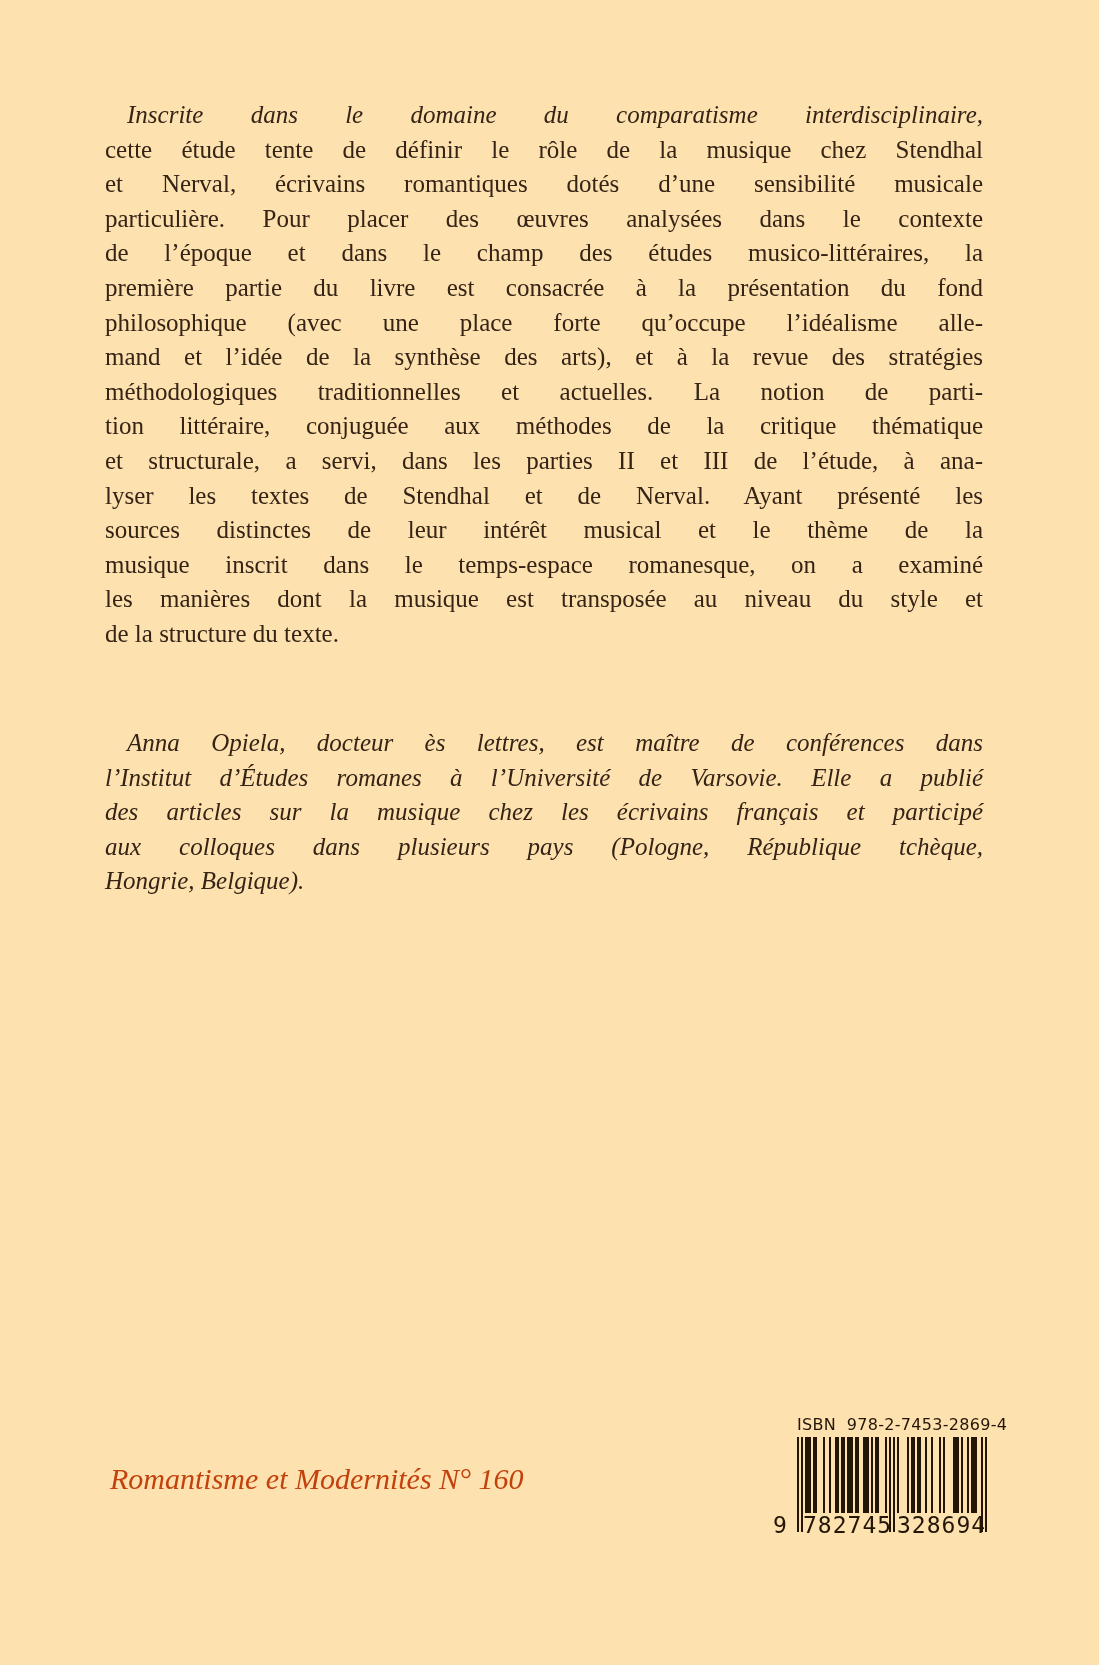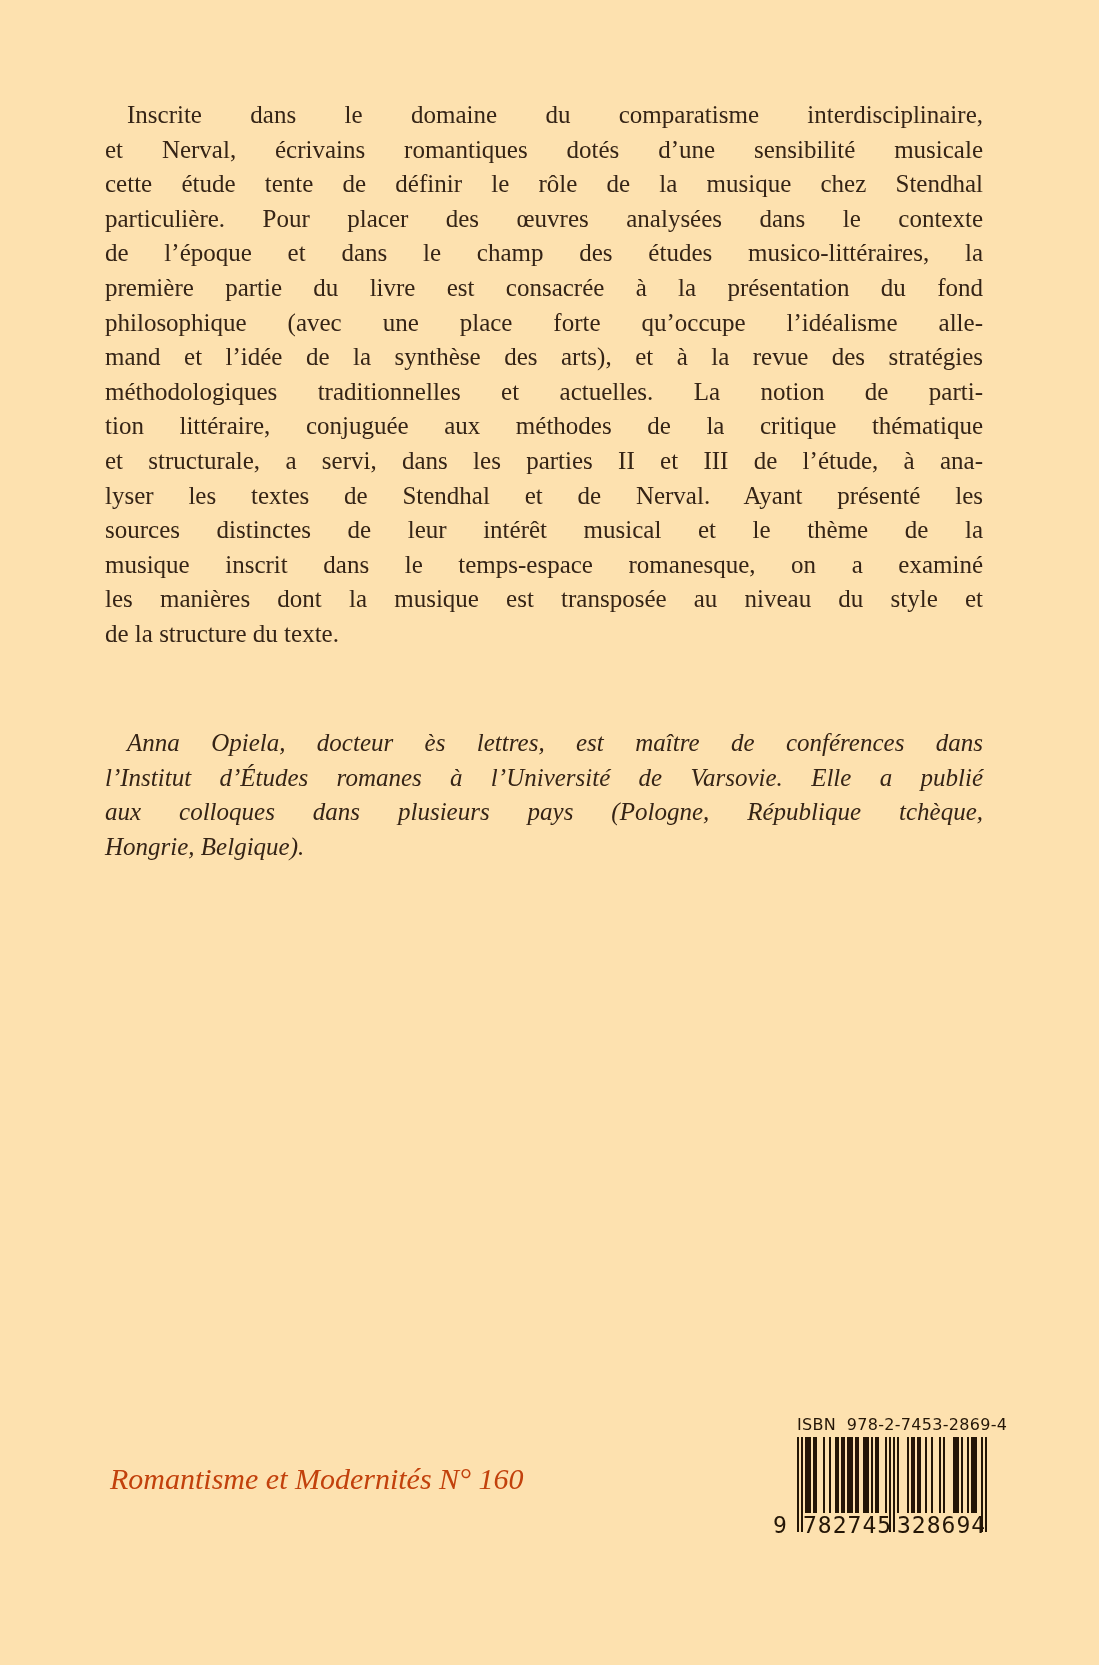--- a/index.html
+++ b/index.html
@@ -11,21 +11,21 @@
     background:#fde1af;
     overflow:hidden;
     font-family:"Liberation Serif", serif;
     color:#352416;
   }
   
   .textblock{position:absolute;left:105px;width:878px;font-size:25px;line-height:34.6px;}
   .synopsis{top:98px;}
   .bio{top:726px;font-style:italic;}
   .tline{text-align:justify;text-align-last:justify;}
-  .tline:first-child{text-indent:22px;}
+  .tline:first-child{text-indent:22px;font-style:italic;}
   .tline.last{text-align-last:left;}
 
   .collection{
     position:absolute;left:110px;top:1462px;
     font-style:italic;font-size:30px;color:#c2410c;
     white-space:pre;
   }
 
   
   .isbn-block{position:absolute;left:771px;top:1376px;width:216px;color:#241607;}
@@ -52,40 +52,41 @@
   .d-left{left:32px;width:84px;letter-spacing:1px;}
   .d-right{left:126px;width:84px;text-align:left;letter-spacing:1px;}
 </style>
 </head>
 <body>
 
 <div class="page">
 
   <div class="textblock synopsis">
       <div class="tline">Inscrite dans le domaine du comparatisme interdisciplinaire,</div>
+      <div class="tline">cette étude tente de définir le rôle de la musique chez Stendhal</div>
       <div class="tline">et Nerval, écrivains romantiques dotés d’une sensibilité musicale</div>
-      <div class="tline">cette étude tente de définir le rôle de la musique chez Stendhal</div>
       <div class="tline">particulière. Pour placer des œuvres analysées dans le contexte</div>
       <div class="tline">de l’époque et dans le champ des études musico-littéraires, la</div>
       <div class="tline">première partie du livre est consacrée à la présentation du fond</div>
       <div class="tline">philosophique (avec une place forte qu’occupe l’idéalisme alle-</div>
       <div class="tline">mand et l’idée de la synthèse des arts), et à la revue des stratégies</div>
       <div class="tline">méthodologiques traditionnelles et actuelles. La notion de parti-</div>
       <div class="tline">tion littéraire, conjuguée aux méthodes de la critique thématique</div>
       <div class="tline">et structurale, a servi, dans les parties II et III de l’étude, à ana-</div>
       <div class="tline">lyser les textes de Stendhal et de Nerval. Ayant présenté les</div>
       <div class="tline">sources distinctes de leur intérêt musical et le thème de la</div>
       <div class="tline">musique inscrit dans le temps-espace romanesque, on a examiné</div>
       <div class="tline">les manières dont la musique est transposée au niveau du style et</div>
       <div class="tline last">de la structure du texte.</div>
     </div>
 
   <div class="textblock bio">
       <div class="tline">Anna Opiela, docteur ès lettres, est maître de conférences dans</div>
       <div class="tline">l’Institut d’Études romanes à l’Université de Varsovie. Elle a publié</div>
+      <div class="tline">des articles sur la musique chez les écrivains français et participé</div>
       <div class="tline">aux colloques dans plusieurs pays (Pologne, République tchèque,</div>
       <div class="tline last">Hongrie, Belgique).</div>
     </div>
 
   <div class="collection">Romantisme et Modernités N° 160</div>
 
   <div class="isbn-block">
     <div class="isbn-label">ISBN  978-2-7453-2869-4</div>
     <div class="bars">
         <span class="mod bar guard"></span>

